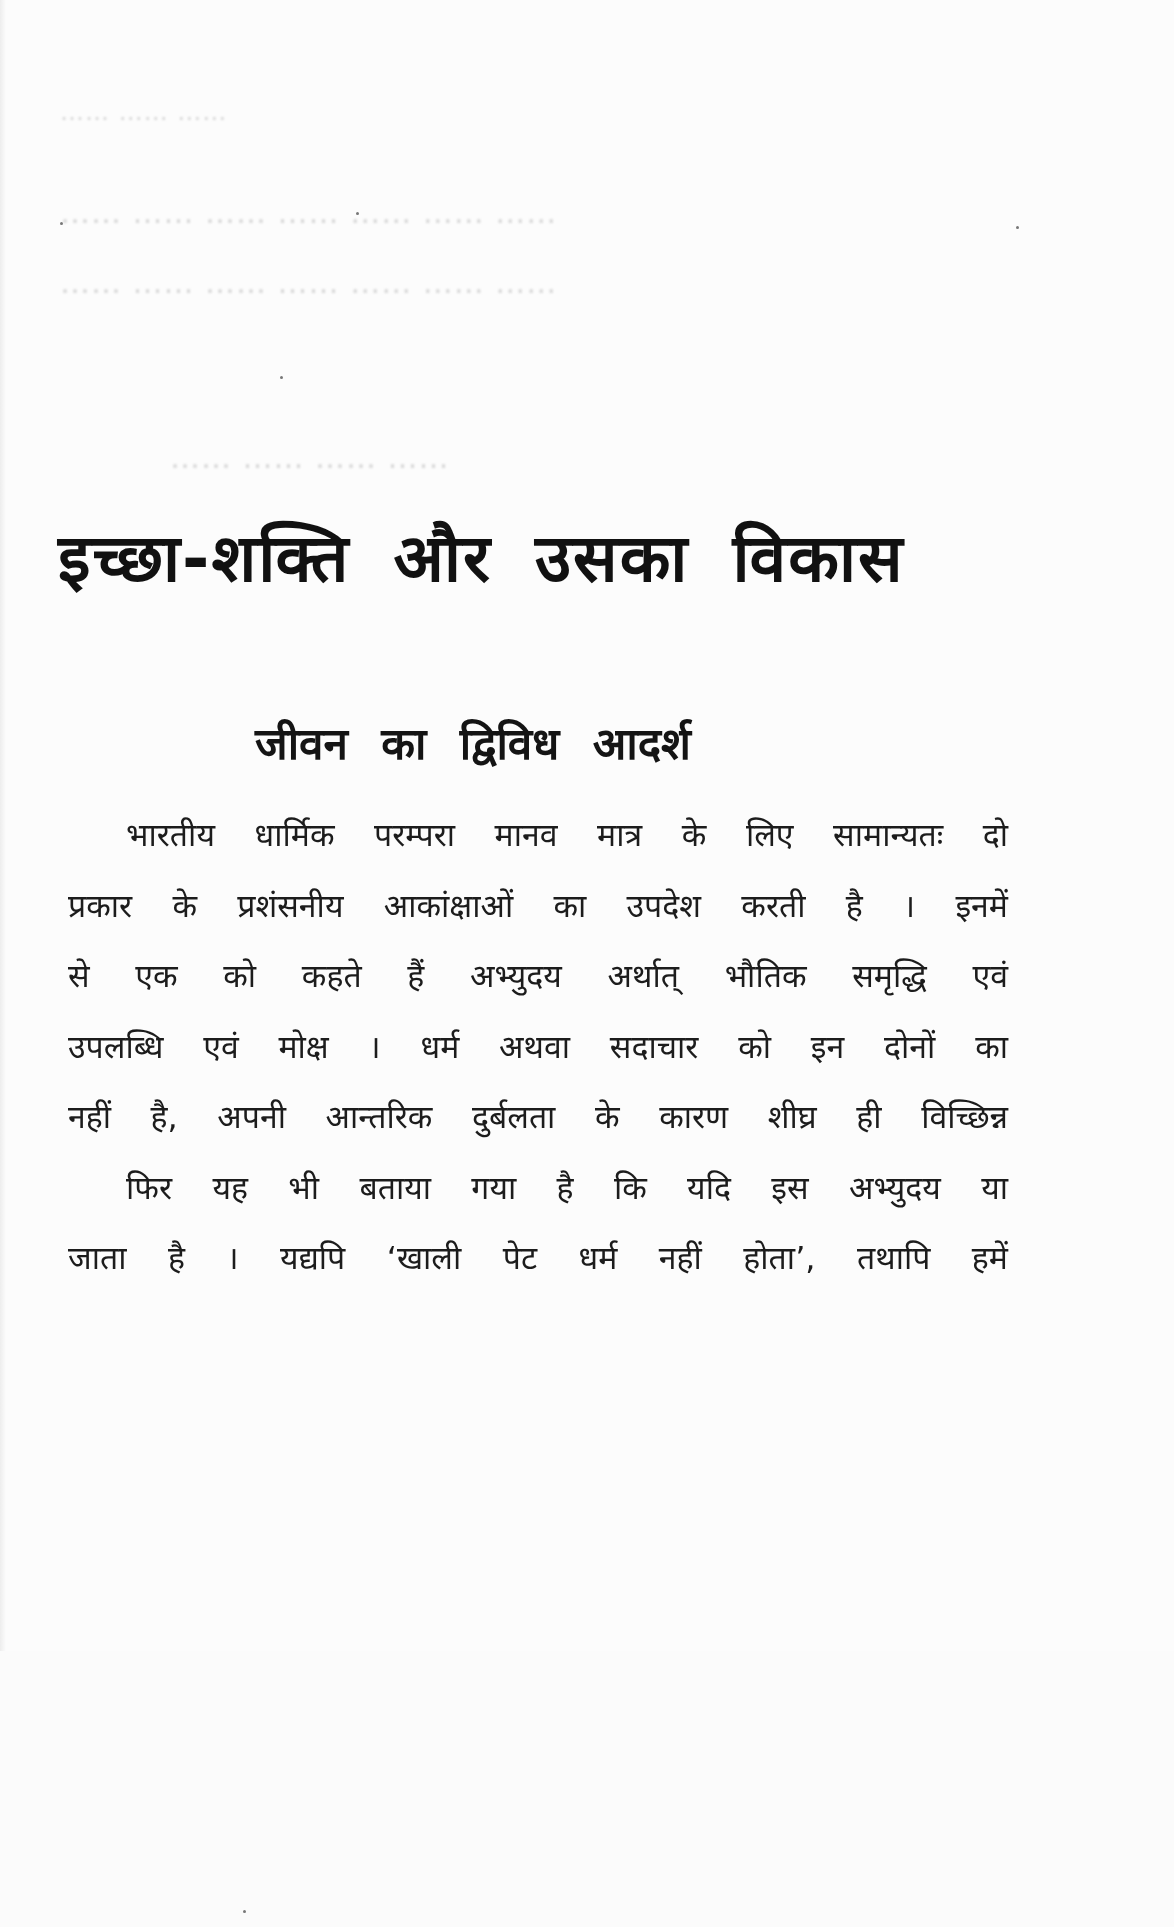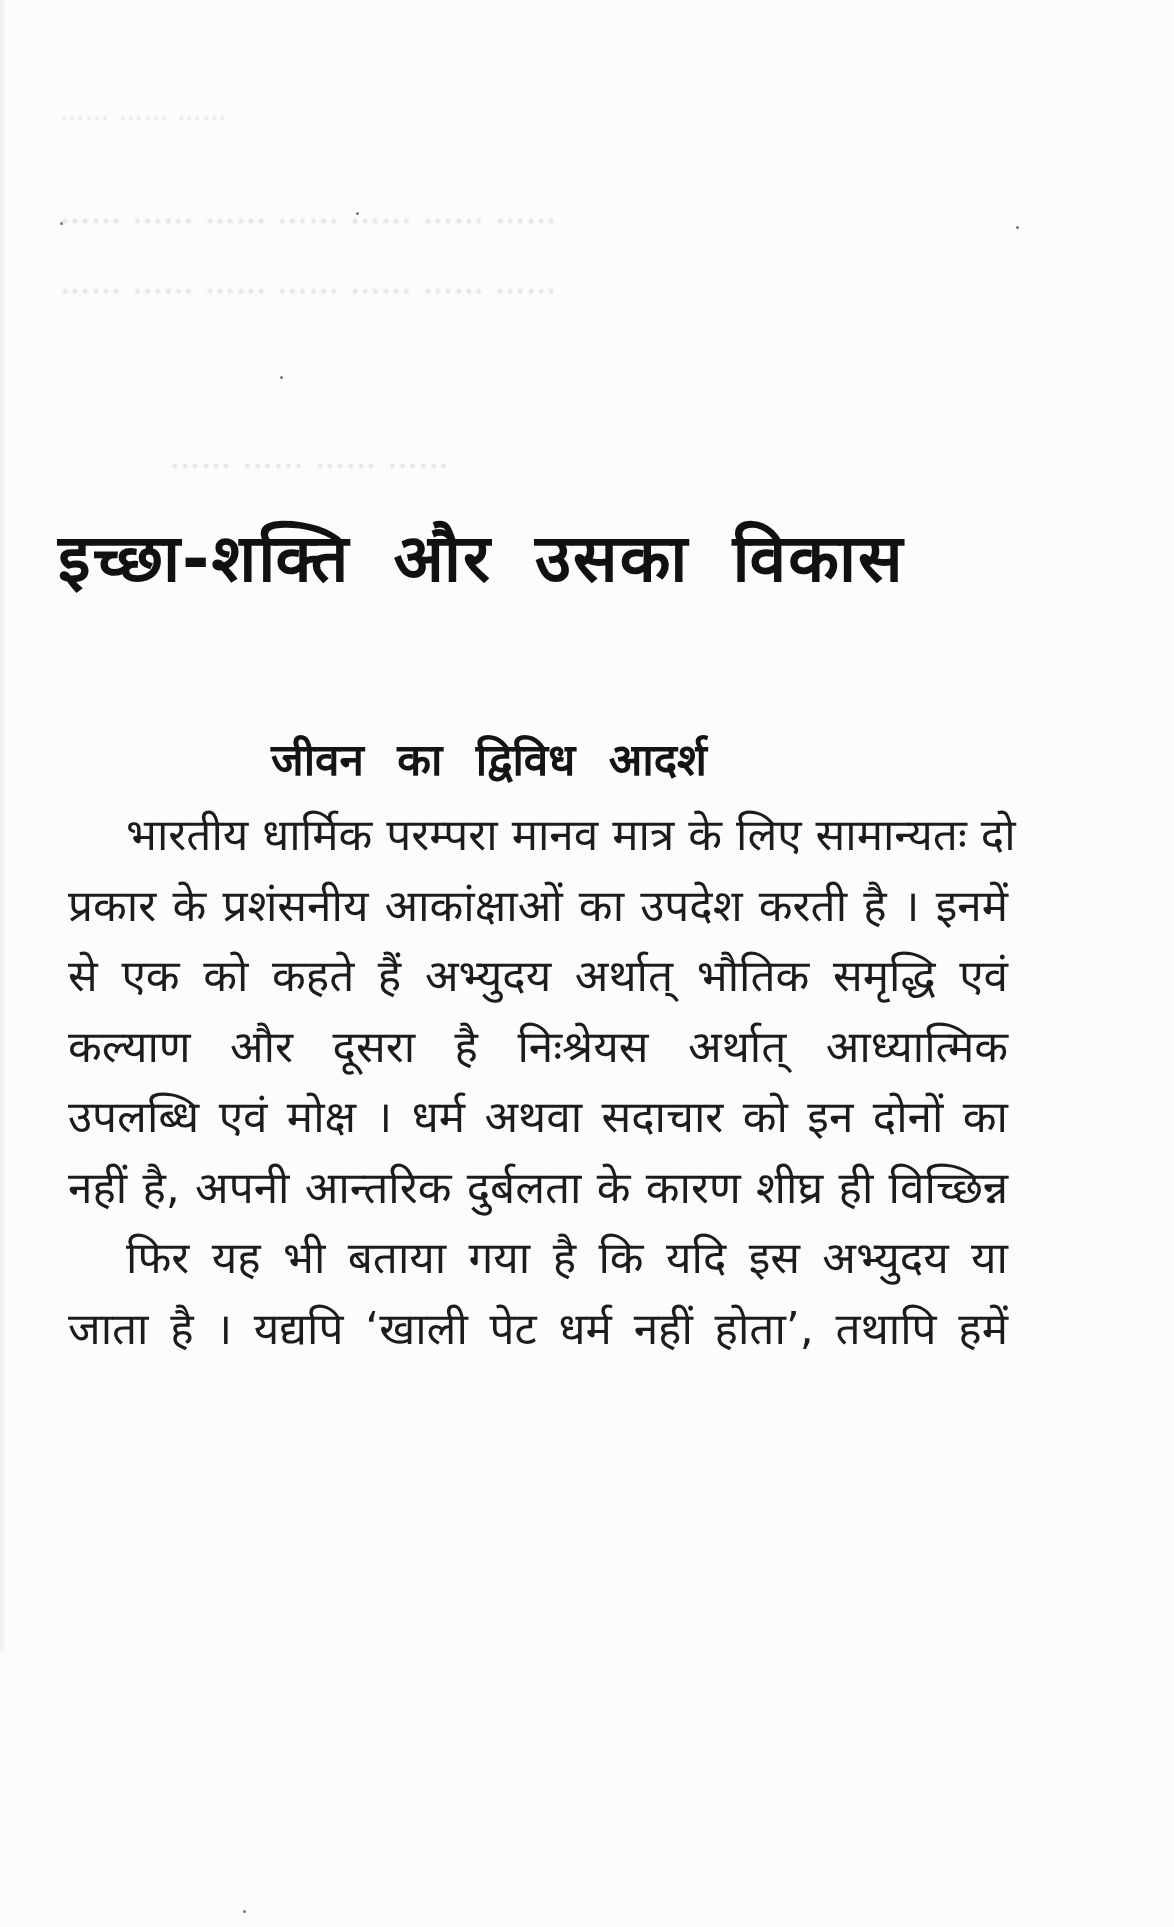--- a/index.html
+++ b/index.html
@@ -62,21 +62,21 @@
       white-space: nowrap;
     }
     .body-text {
       position: absolute;
       left: 68px;
       top: 800px;
       width: 940px;
     }
     .line {
       height: 70.5px;
-      font-size: 44px;
+      font-size: 32px;
       line-height: 70px;
       white-space: nowrap;
       text-align: justify;
       text-align-last: justify;
       color: #1c1c1c;
     }
     .line.indent { padding-left: 58px; }
     .line.last { text-align-last: left; word-spacing: 18px; }
     .speck {
       position: absolute;
@@ -90,28 +90,27 @@
 
 <div class="page">
 
   <div class="bleed b1">…… …… ……</div>
   <div class="bleed b2">…… …… …… …… …… …… ……</div>
   <div class="bleed b3">…… …… …… …… …… …… ……</div>
   <div class="bleed b4">…… …… …… ……</div>
 
   <h1 class="chapter-title" style="margin:0;">इच्छा-शक्ति और उसका विकास</h1>
 
-  <h2 class="section-title" style="margin:16px;">जीवन का द्विविध आदर्श</h2>
+  <h2 class="section-title" style="margin:0;">जीवन का द्विविध आदर्श</h2>
 
   <div class="body-text">
     <div>
       <div class="line indent">भारतीय धार्मिक परम्परा मानव मात्र के लिए सामान्यतः दो</div>
       <div class="line">प्रकार के प्रशंसनीय आकांक्षाओं का उपदेश करती है । इनमें</div>
       <div class="line">से एक को कहते हैं अभ्युदय अर्थात् भौतिक समृद्धि एवं</div>
-      <div class="line">कल्याण और दूसरा है निःश्रेयस अर्थात् आध्यात्मिक</div>
       <div class="line">उपलब्धि एवं मोक्ष । धर्म अथवा सदाचार को इन दोनों का</div>
       <div class="line">नहीं है, अपनी आन्तरिक दुर्बलता के कारण शीघ्र ही विच्छिन्न</div>
     </div>
     <div>
       <div class="line indent">फिर यह भी बताया गया है कि यदि इस अभ्युदय या</div>
       <div class="line">जाता है । यद्यपि ‘खाली पेट धर्म नहीं होता’, तथापि हमें</div>
     </div>
   </div>
 
   <div class="speck" style="left:60px; top:222px;"></div>

